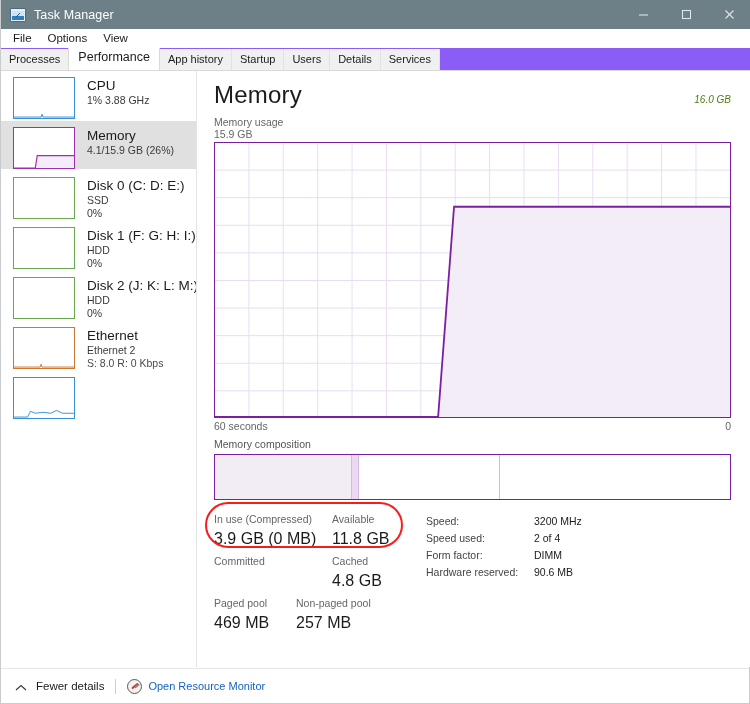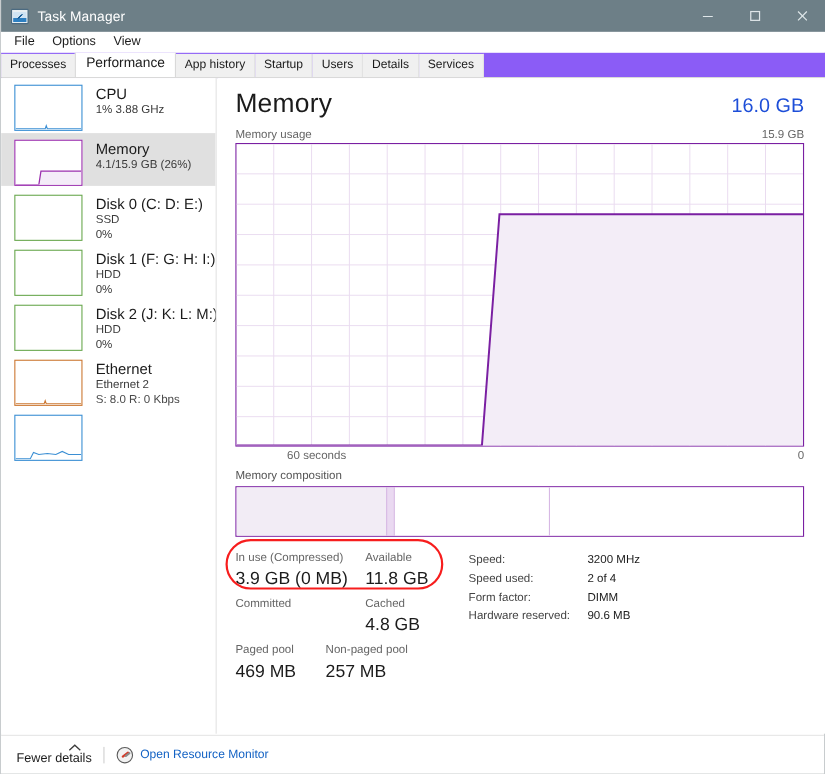--- a/index.html
+++ b/index.html
@@ -131,25 +131,26 @@
   
   .main {
     position: absolute; left: 197px; top: 71px;
     width: 553px; height: 596px; background: #ffffff;
   }
   .main-head {
     display: flex; align-items: baseline; justify-content: space-between;
     padding: 10px 20px 0 16px;
   }
   .main-title { font-size: 24px; color: #1b1b1b; font-weight: 400; letter-spacing: .2px; }
-  .main-total { font-size: 18px; color: #1d4ed8; }
+  .main-total { font-size: 10px; color: #4d7c0f; font-style: italic; }
 
   .sub-row {
-    display: flex; align-items: center; justify-content: space-between;
+    display: flex; align-items: flex-start; justify-content: space-between;
     padding: 7px 20px 2px 16px;
+    flex-direction: column;
   }
   .sub-label { font-size: 10.5px; color: #666; }
   .sub-right { font-size: 10.5px; color: #666; }
 
   
   .graph-wrap { padding: 0 20px 0 16px; }
   .graph {
     position: relative;
     width: 517px; height: 276px;
     border: 1.4px solid #7a1fa2;
@@ -163,21 +164,21 @@
       linear-gradient(to bottom, #eadcf0 1px, transparent 1px);
     background-size: 34.4px 27.6px;
     background-position: -1px -1px;
   }
   .graph svg { position: absolute; inset: 0; }
 
   .axis-row {
     display: flex; justify-content: space-between;
     padding: 2px 20px 0 16px;
   }
-  .axis-label { font-size: 10.5px; color: #666; margin-left: 47px; }
+  .axis-label { font-size: 10.5px; color: #666; }
 
   
   .comp-label { font-size: 10.5px; color: #555; padding: 6px 0 4px 16px; }
   .comp-wrap { padding: 0 20px 0 16px; }
   .comp-bar {
     position: relative;
     width: 517px; height: 46px;
     border: 1.4px solid #7a1fa2;
     background: #ffffff; overflow: hidden;
   }
@@ -214,21 +215,21 @@
 
   
   .statusbar {
     position: absolute; left: 0; bottom: 0;
     width: 748px; height: 35px;
     background: #ffffff;
     border-top: 1px solid #e6e6e6;
     display: flex; align-items: center;
   }
   .fewer {
-    display: flex; align-items: flex-end; margin-left: 14px; flex-direction: column;
+    display: flex; align-items: flex-end; margin-left: 14px;
   }
   .chev { margin-right: 9px; color: #3c3c3c; display: flex; }
   .fewer-label { font-size: 11.5px; color: #1b1b1b; }
   .divider-v {
     width: 1px; height: 15px; background: #cfcfcf; margin: 0 11px;
   }
   .rm-icon {
     width: 15px; height: 15px; border-radius: 50%;
     border: 1.3px solid #5a5a5a; margin-right: 6px;
     position: relative; background: #f2f2f2; flex: 0 0 auto;

